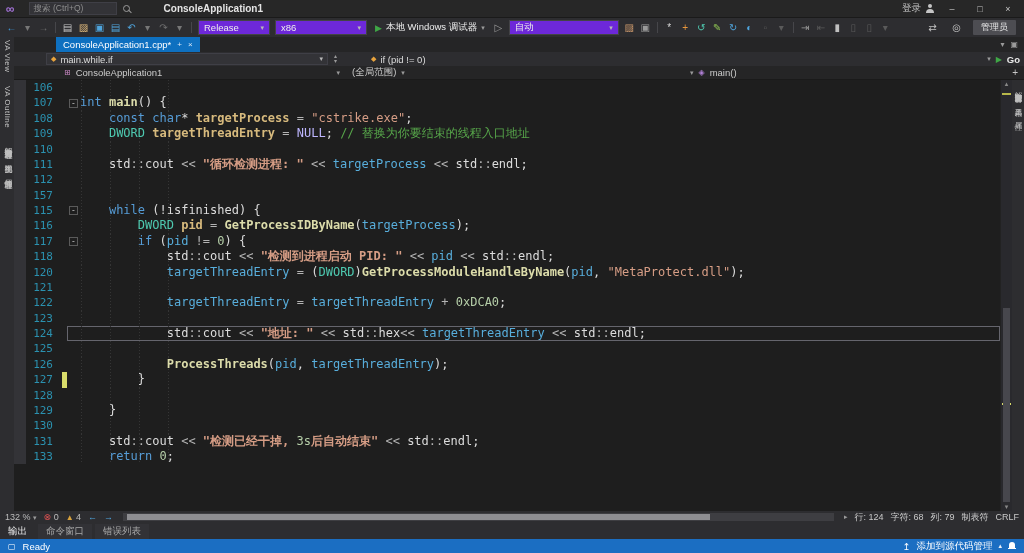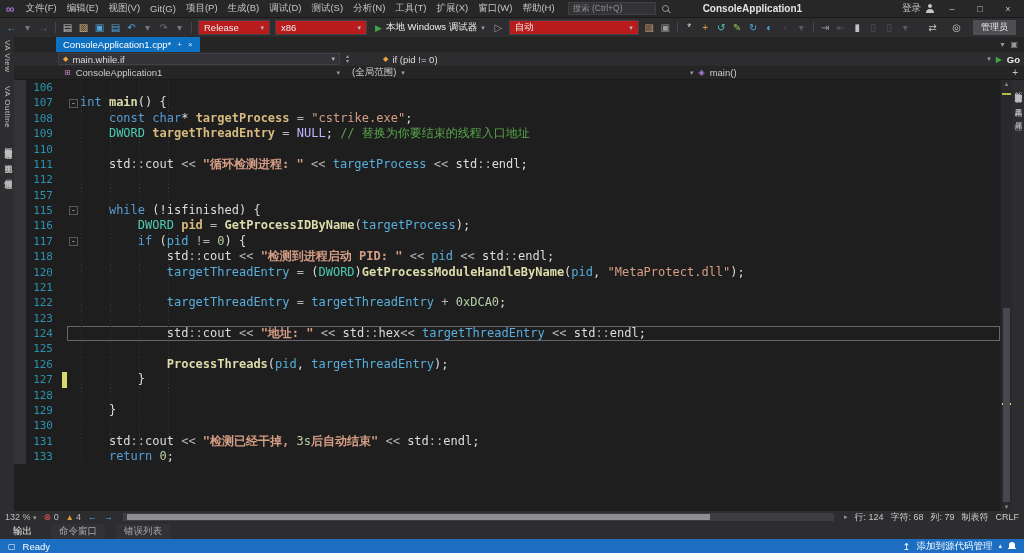--- a/index.html
+++ b/index.html
@@ -19,35 +19,35 @@
   .signin{display:flex;align-items:center;gap:4px;color:#C5C5C5}
   .person{width:9px;height:9px;position:relative;display:inline-block}
   .person::before{content:"";position:absolute;width:4px;height:4px;border-radius:50%;background:#C5C5C5;left:2.5px;top:0}
   .person::after{content:"";position:absolute;width:8px;height:4px;border-radius:4px 4px 0 0;background:#C5C5C5;left:0.5px;bottom:0}
   .winbtn{width:20px;text-align:center;color:#C5C5C5;font-size:9px}
 
   
   .toolbar{height:19px;background:#2D2D30;display:flex;align-items:center;padding-left:4px;gap:1px}
   .tbicon{min-width:15px;text-align:center;font-size:10px;line-height:19px}
   .tbsep{width:1px;height:11px;background:#46464A;margin:0 3px}
-  .combo{height:15px;background:#b91c1c;border:1px solid #434346;display:flex;align-items:center;font-size:9.5px;color:#EDEDED;padding:0 5px;gap:4px;margin:0 2px;white-space:nowrap}
+  .combo{height:15px;background:#6d28d9;border:1px solid #434346;display:flex;align-items:center;font-size:9.5px;color:#EDEDED;padding:0 5px;gap:4px;margin:0 2px;white-space:nowrap}
   .combo .arr{color:#B8B8B8;font-size:7px;margin-left:auto}
   .run-btn{display:flex;align-items:center;gap:4px;font-size:9.5px;color:#EDEDED;padding:0 5px;white-space:nowrap}
   .play{color:#3FA746;font-size:9px}
   .admin-pill{background:#4D4D52;color:#E8E8E8;font-size:9px;padding:1px 8px;border-radius:1px;white-space:nowrap}
   .tb-far{margin-left:auto;display:flex;align-items:center;gap:9px;padding-right:8px}
 
   
   .tabstrip{height:15px;background:#252526;display:flex;align-items:stretch;padding-left:56px}
   .tab-active{background:#0E70C0;color:#FFFFFF;font-size:9.5px;display:flex;align-items:center;padding:0 7px;gap:6px;white-space:nowrap}
   .tab-active .tglyph{font-size:8px;color:#D8E6F4}
   .ts-right{margin-left:auto;display:flex;align-items:center;gap:6px;color:#9A9A9A;font-size:8px;padding-right:6px}
 
   
-  .vabar{height:14px;background:#2D2D30;display:flex;align-items:center;font-size:9.5px;padding-left:58px}
+  .vabar{height:14px;background:#2D2D30;display:flex;align-items:center;font-size:9.5px;padding-left:46px}
   .va-combo{width:282px;height:12px;background:#333337;border:1px solid #3F3F46;display:flex;align-items:center;gap:4px;padding:0 4px;color:#DDDDDD}
   .va-d{color:#E8A33D;font-size:7px}
   .spin{display:flex;flex-direction:column;line-height:5px;font-size:6px;color:#9A9A9A;margin:0 6px}
   .va-def{display:flex;align-items:center;gap:4px;margin-left:28px;color:#DDDDDD}
   .va-right{margin-left:auto;display:flex;align-items:center;gap:5px;padding-right:4px}
   .go-ic{color:#3FA746;font-size:8px}
   .go-txt{color:#E8E8E8;font-weight:bold;font-size:9.5px}
 
   
   .navbar{height:14px;background:#252526;border-bottom:1px solid #1a1a1a;display:flex;align-items:stretch;font-size:9.5px;color:#CCCCCC;padding-left:58px}
@@ -95,52 +95,37 @@
 
   
   .botbar{height:12px;background:#2D2D30;display:flex;align-items:center;font-size:9px;color:#BBBBBB;gap:7px;padding:0 5px}
   .err-ic{color:#E05252;font-size:9px}.warn-ic{color:#D9A33D;font-size:8px}
   .navarr{color:#4FA5DE;font-size:9px}
   .hscroll{flex:1;height:8px;background:#3E3E42;position:relative;margin:0 3px}
   .hthumb{position:absolute;left:4px;top:1px;bottom:1px;width:82%;background:#8E8E92}
   .info{white-space:nowrap;color:#C8C8C8}
 
   
-  .paneltabs{height:16px;background:#2D2D30;display:flex;align-items:center;gap:11px;font-size:9.5px;padding-left:5px}
+  .paneltabs{height:16px;background:#2D2D30;display:flex;align-items:center;gap:3px;font-size:9.5px;}
   .ptab{padding:1px 8px;color:#A8A8A8;background:#323236}
   .ptab.active{color:#EFEFEF;background:#2D2D30}
 
   
   .statusbar{height:14px;background:#1B6EC2;display:flex;align-items:center;font-size:9.5px;color:#FFFFFF;padding:0 8px;gap:7px}
   .sb-ic{font-size:8px}
   .sb-right{margin-left:auto;display:flex;align-items:center;gap:6px}
   .bell{width:8px;height:9px;position:relative;display:inline-block}
   .bell::before{content:"";position:absolute;left:1px;top:0;width:6px;height:6px;background:#FFF;border-radius:3px 3px 0 0}
   .bell::after{content:"";position:absolute;left:0;top:6px;width:8px;height:1px;background:#FFF}
 </style>
 </head>
 <body>
 
 <div class="titlebar">
   <span class="vs-logo">∞</span>
-  <div class="menubar" id="menubar">
-      <span class="menu-item">文件(F)</span>
-      <span class="menu-item">编辑(E)</span>
-      <span class="menu-item">视图(V)</span>
-      <span class="menu-item">Git(G)</span>
-      <span class="menu-item">项目(P)</span>
-      <span class="menu-item">生成(B)</span>
-      <span class="menu-item">调试(D)</span>
-      <span class="menu-item">测试(S)</span>
-      <span class="menu-item">分析(N)</span>
-      <span class="menu-item">工具(T)</span>
-      <span class="menu-item">扩展(X)</span>
-      <span class="menu-item">窗口(W)</span>
-      <span class="menu-item">帮助(H)</span>
-    </div>
   <div class="search-box">
     <span>搜索 (Ctrl+Q)</span>
   </div>
   <span class="lens"></span>
   <span class="title-text">ConsoleApplication1</span>
   <div class="tb-right">
     <span class="signin">
       <span>登录</span>
       <span class="person"></span>
     </span>
@@ -173,21 +158,21 @@
   <div class="combo" style="width:92px">
     <span>x86</span>
       <span class="arr">▾</span>
   </div>
   <div class="run-btn">
     <span class="play">▶</span>
     <span>本地 Windows 调试器</span>
     <span class="arr2">▾</span>
   </div>
   <span class="tbicon" id="tb-step" style="color: rgb(154, 154, 154);">▷</span>
-  <div class="combo" style="width:130px">
+  <div class="combo" style="width:110px">
     <span>自动</span>
       <span class="arr">▾</span>
   </div>
   <span id="tb-right" style="display:flex;align-items:center;gap:1px">
       <span class="tbicon" style="color: rgb(201, 151, 107);">▨</span>
       <span class="tbicon" style="color: rgb(154, 154, 154);">▣</span>
       <span class="tbsep"></span>
       <span class="tbicon" style="color: rgb(216, 216, 216);">*</span>
       <span class="tbicon" style="color: rgb(232, 150, 60);">+</span>
       <span class="tbicon" style="color: rgb(78, 201, 176);">↺</span>

